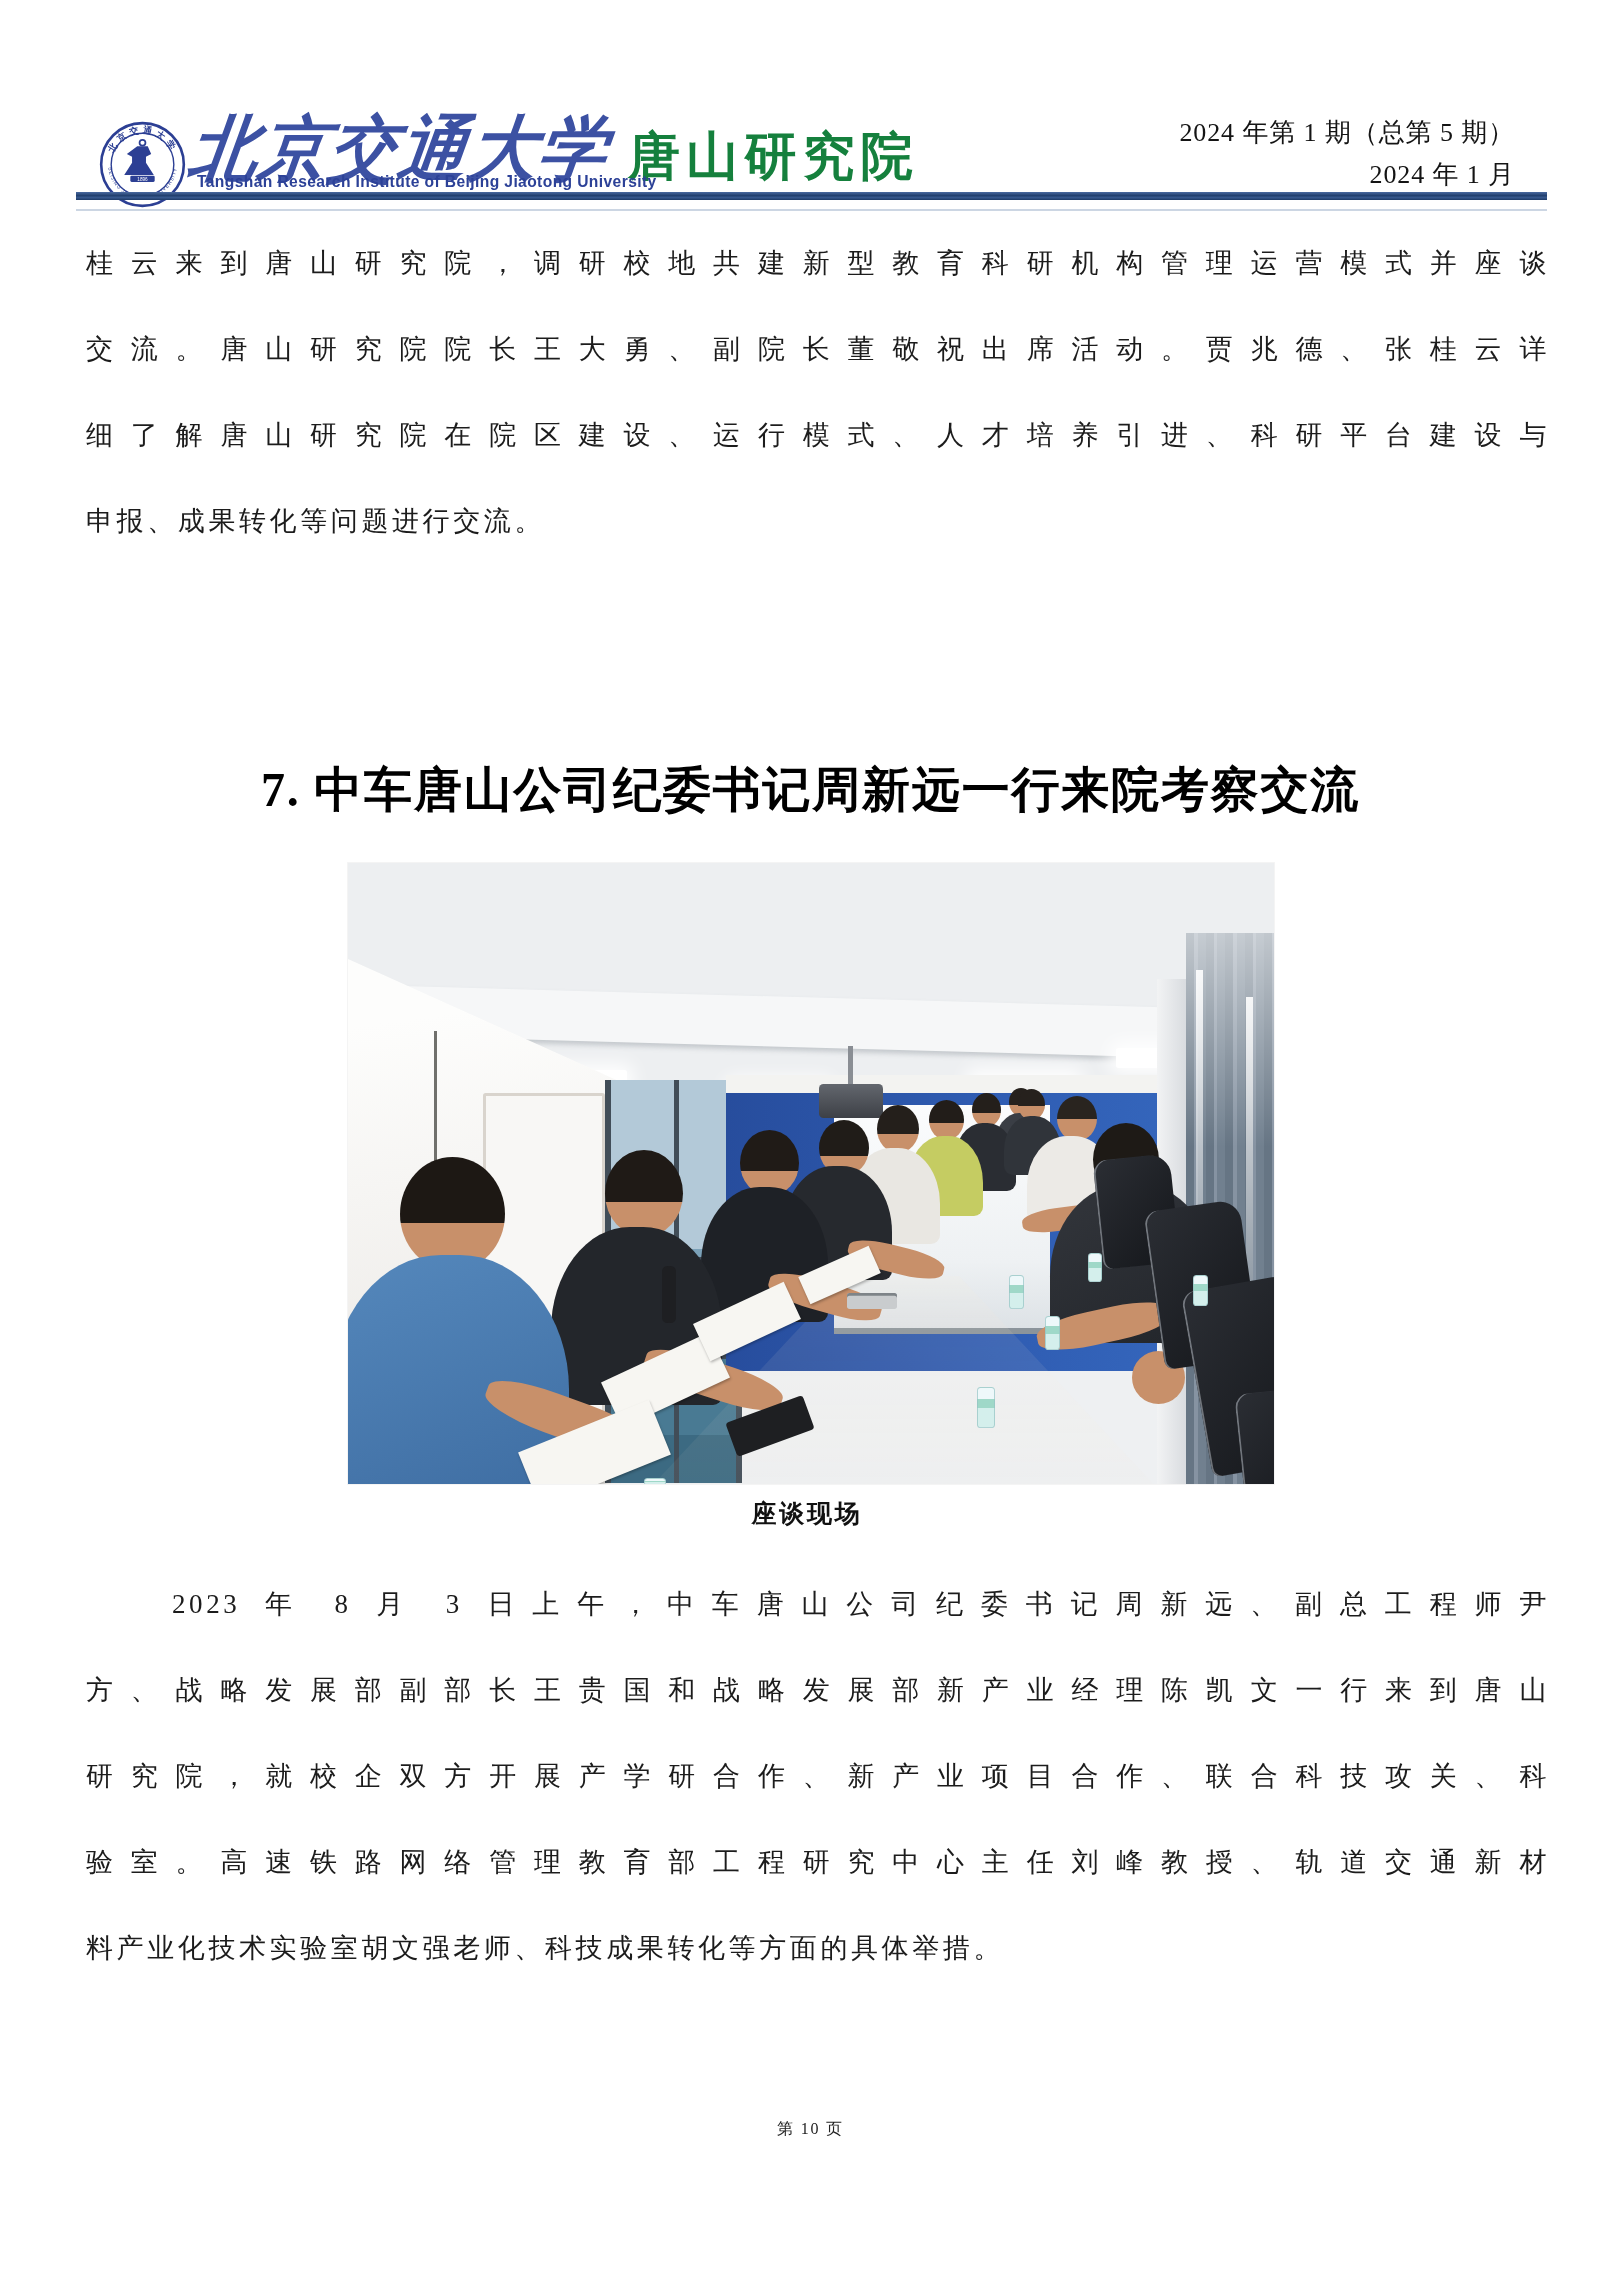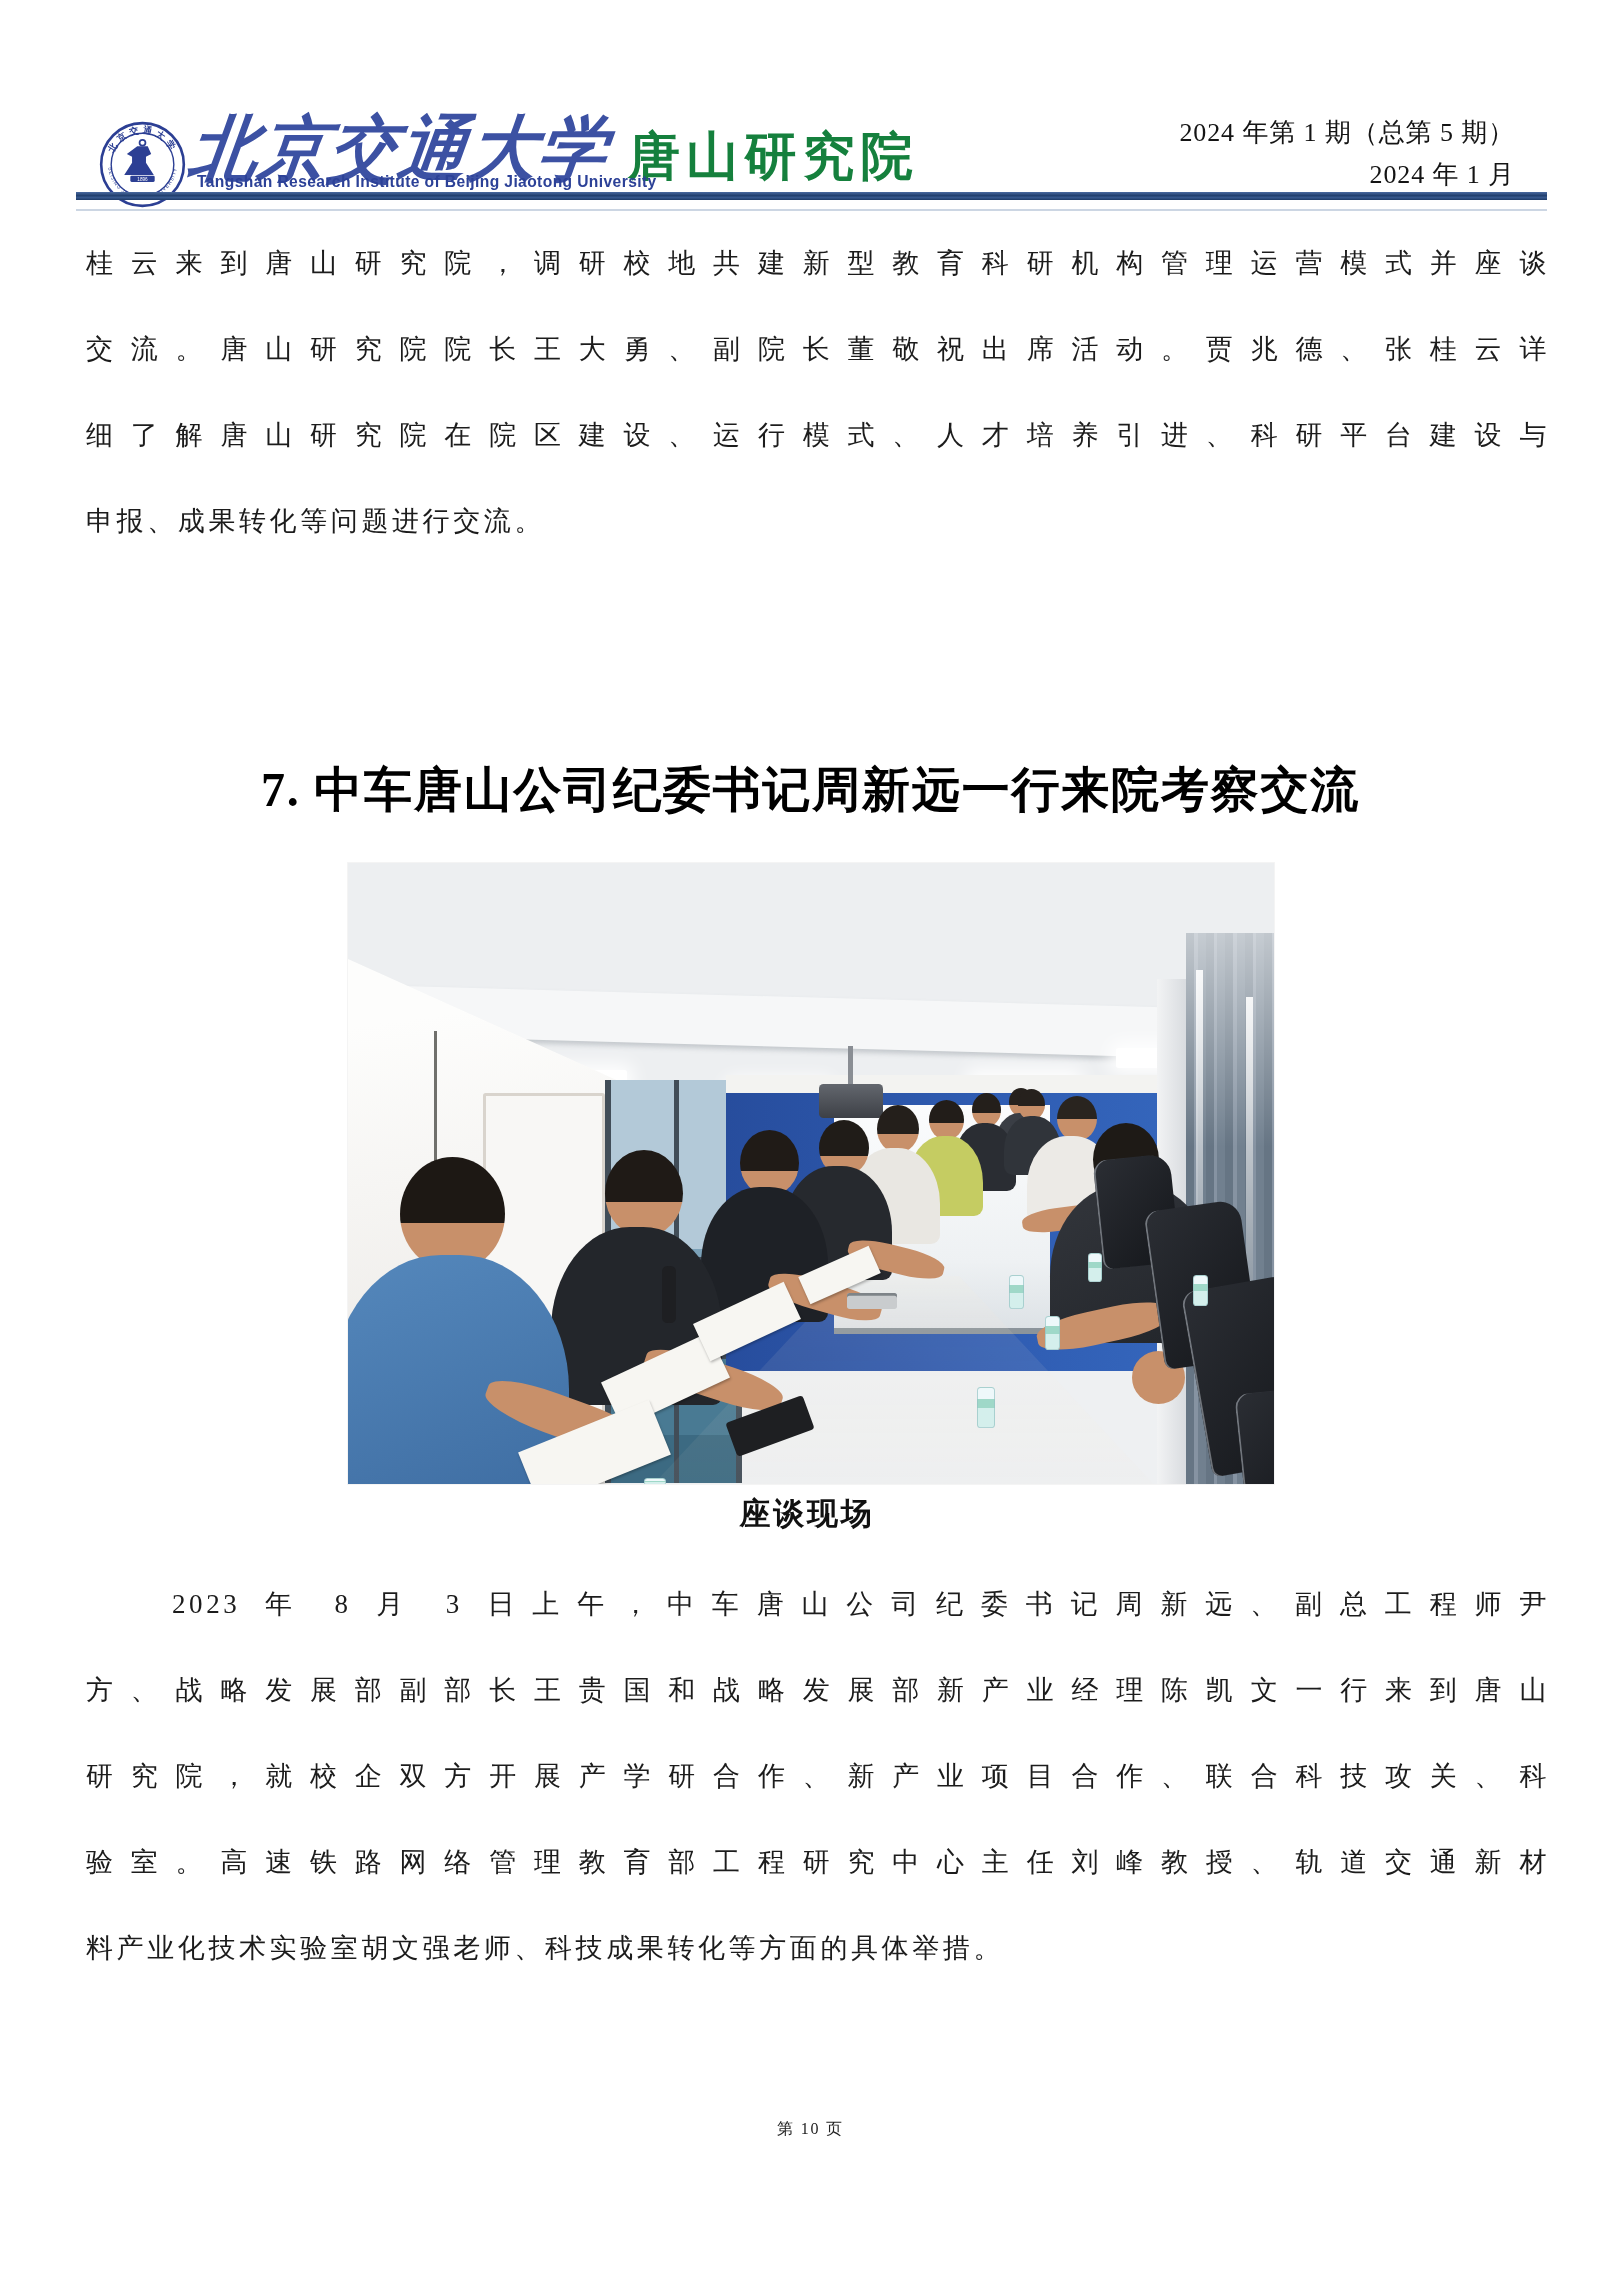--- a/index.html
+++ b/index.html
@@ -36,21 +36,21 @@
   .bline{height:86px;line-height:86px;font-size:27px;letter-spacing:3.6px;
     white-space:nowrap;}
   .bline.just{white-space:normal;text-align:justify;text-align-last:justify;}
   .indent{padding-left:86px;}
   .heading{
     position:absolute;left:0;top:754px;width:1621px;height:71px;line-height:71px;
     text-align:center;font-size:48px;font-weight:bold;color:#000;letter-spacing:1.8px;
   }
   .caption{
     position:absolute;left:0;top:1492px;width:1614px;height:43px;line-height:43px;
-    text-align:center;font-size:31px;font-weight:bold;color:#111;letter-spacing:2.7px;
+    text-align:center;font-size:25px;font-weight:bold;color:#111;letter-spacing:2.7px;
   }
   .pagefoot{
     position:absolute;left:0;top:2119px;width:1621px;text-align:center;
     font-size:16px;color:#222;letter-spacing:1.8px;
   }
   
   .photo{position:absolute;left:348px;top:863px;width:926px;height:621px;
     overflow:hidden;background:#eef0f2;box-shadow:0 0 0 0.9px rgba(0,0,0,.05);}
   .photo *{position:absolute;}
   .ph-ceiling{left:0;top:0;width:100%;height:242px;background:#edeff1;overflow:hidden;}

